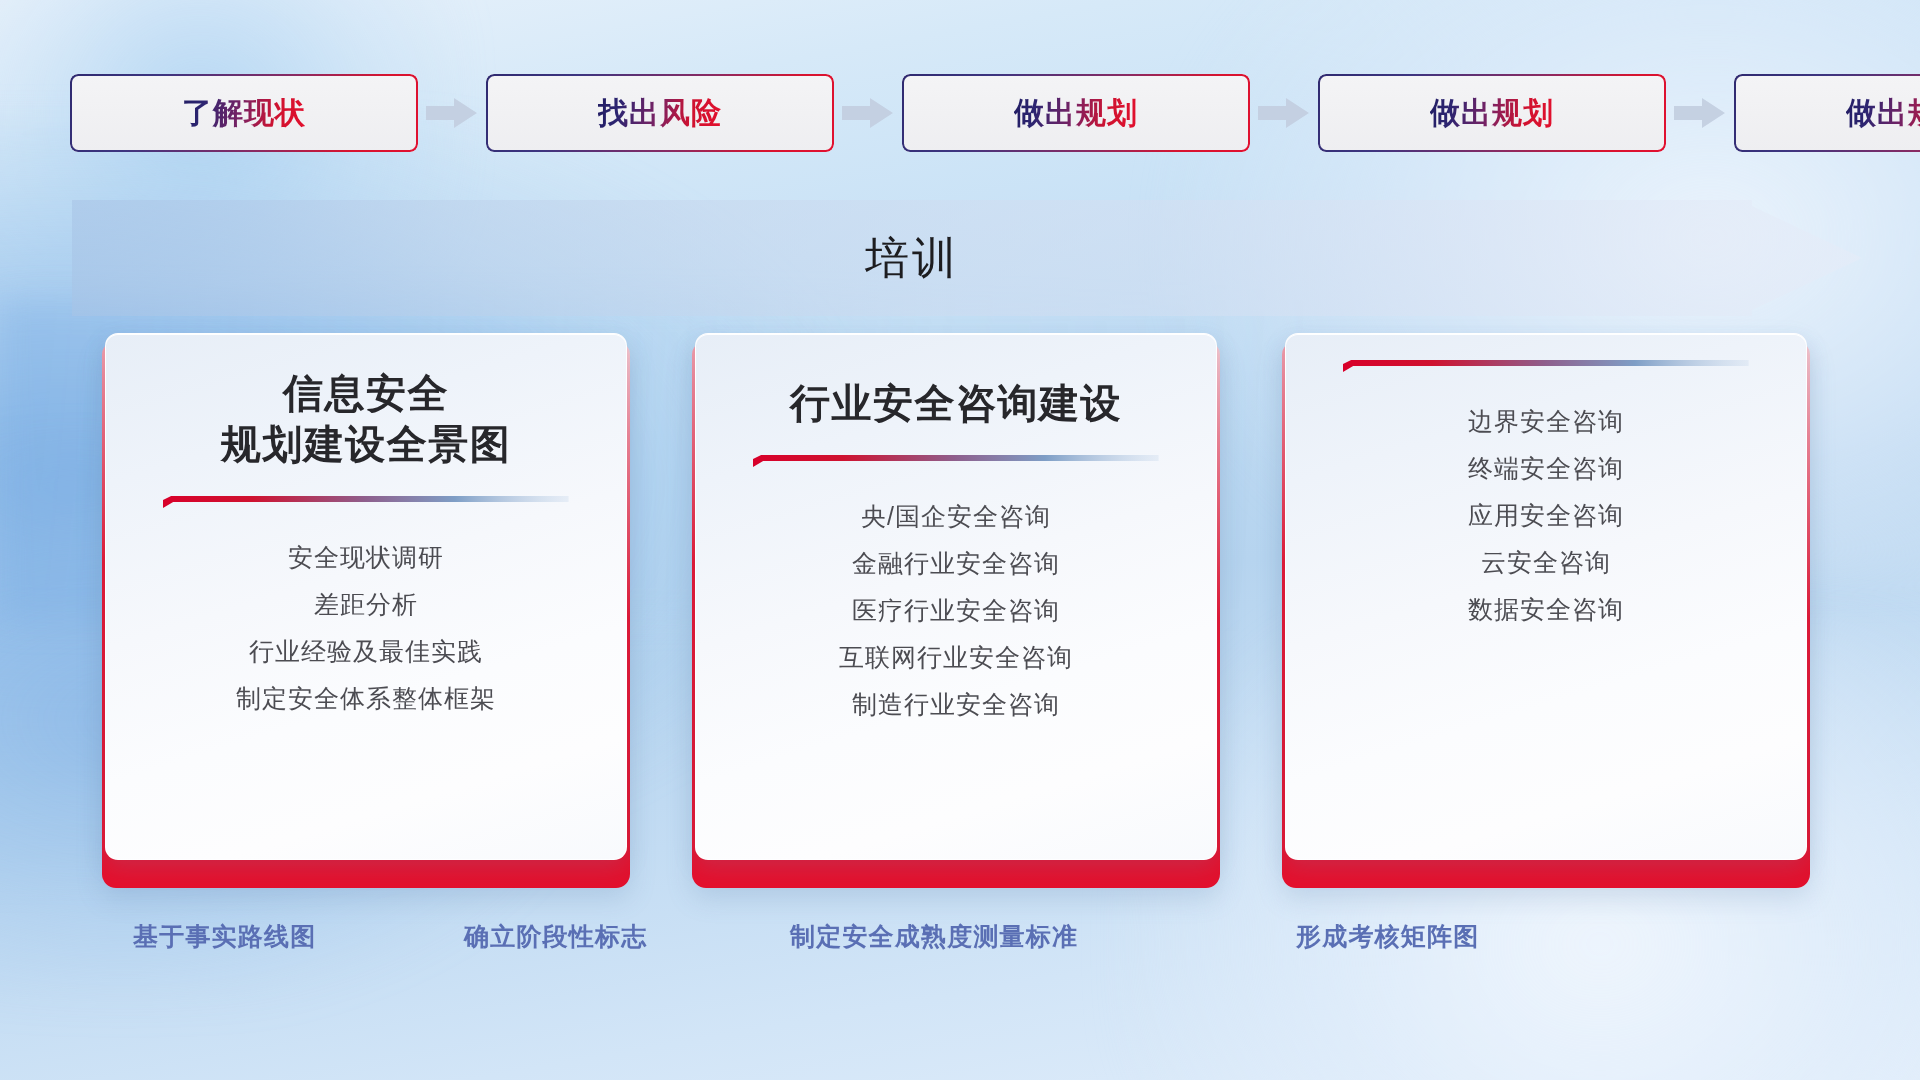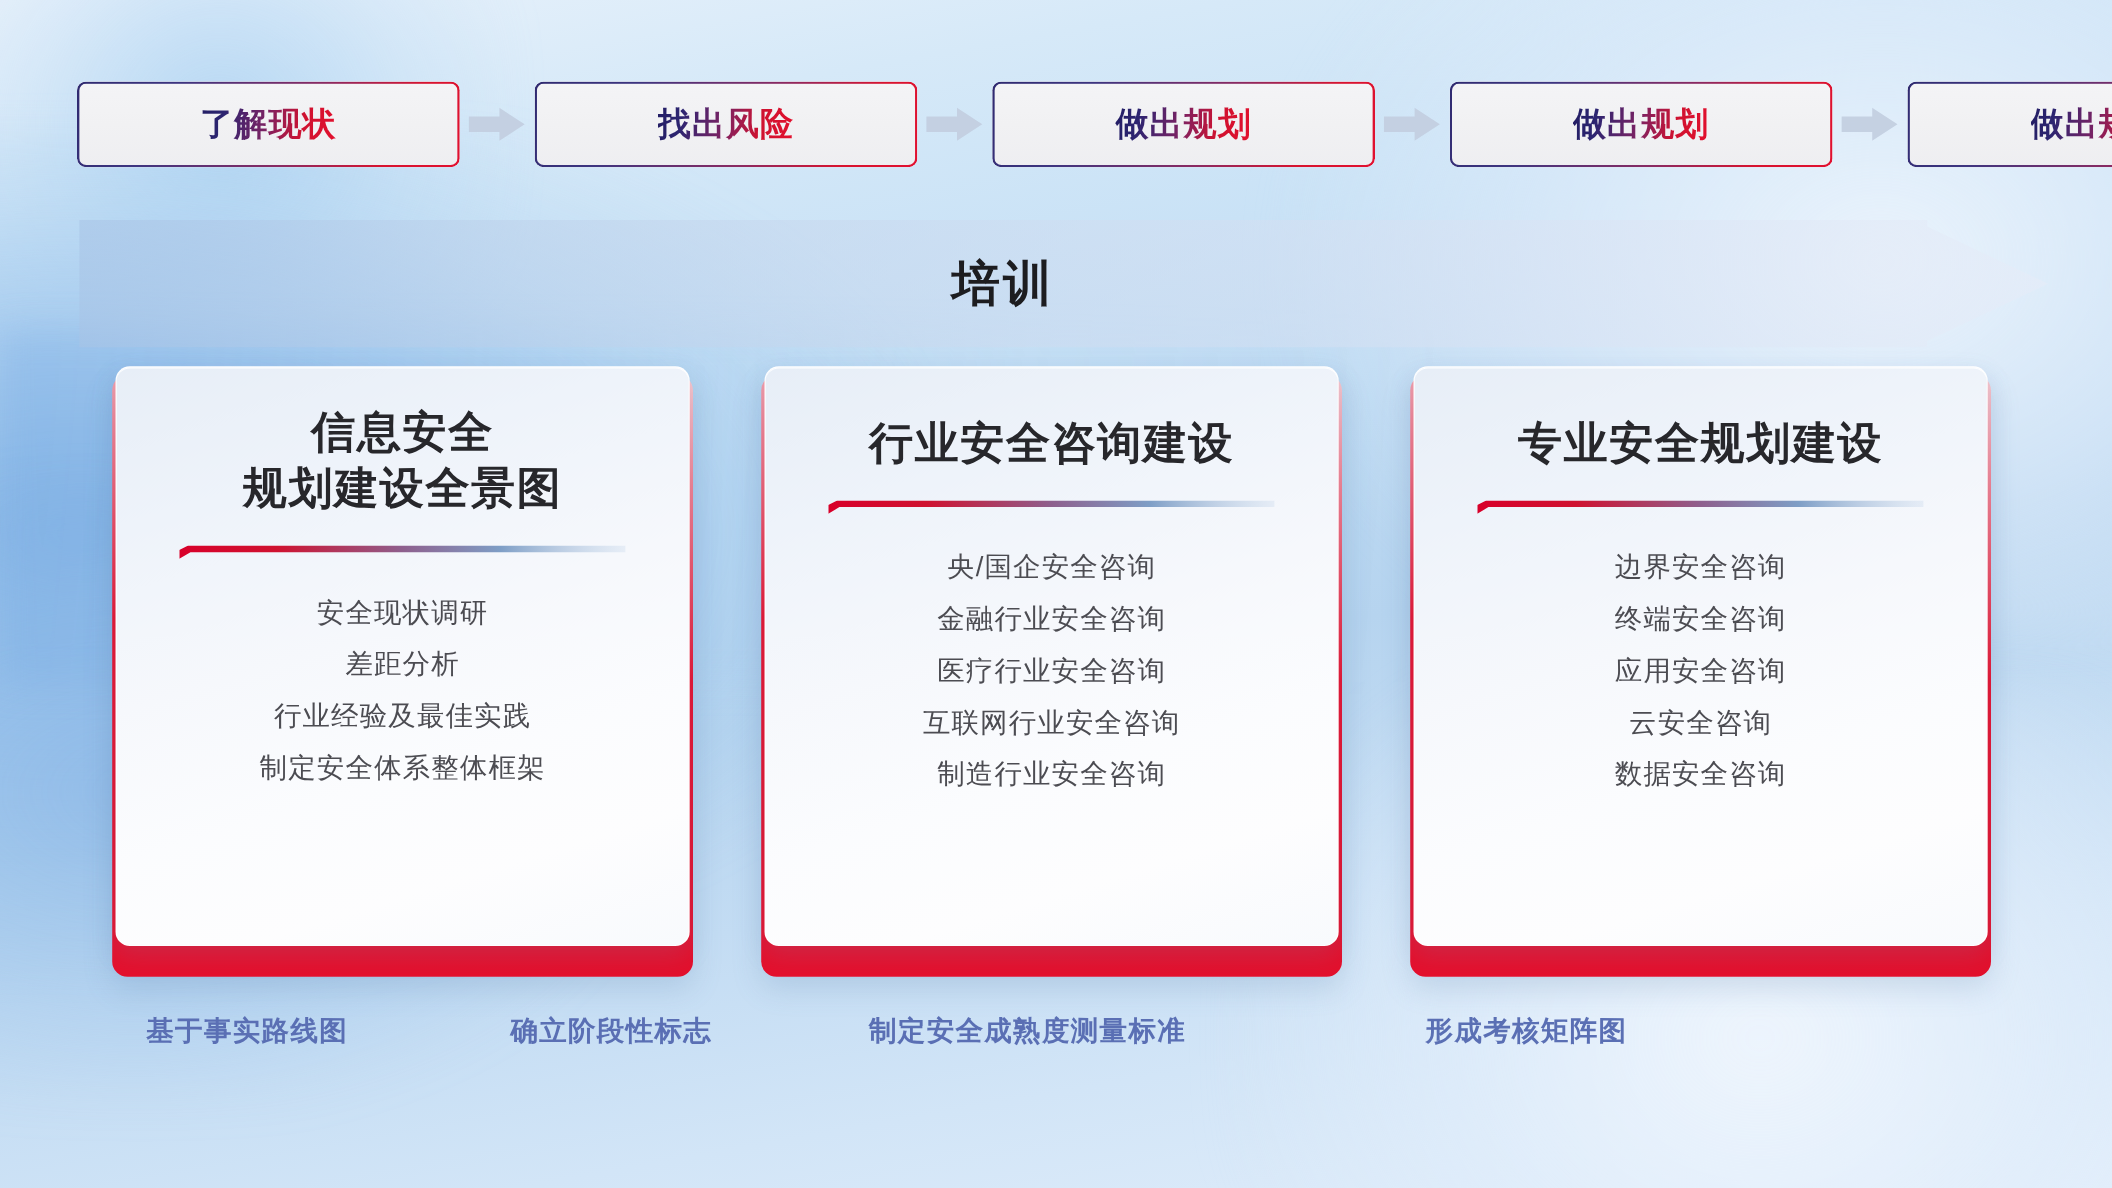--- a/index.html
+++ b/index.html
@@ -113,21 +113,21 @@
 
   
   #banner {
     position:absolute; left:72px; top:200px;
     width:1790px; height:116px; z-index:2;
   }
   #banner svg { display:block; width:100%; height:100%; }
   #banner-label {
     position:absolute; left:0; top:0; width:1680px; height:116px;
     display:flex; align-items:center; justify-content:center;
-    font-size:44px; font-weight:700; color:#1d1d20;
+    font-size:44px; font-weight:400; color:#1d1d20;
     letter-spacing:3px;
   }
 
   
   #cards {
     position:absolute; left:0; top:333px; width:1920px; height:555px;
     display:flex; z-index:3;
     padding-left:102px; padding-right:110px;
     gap:62px;
   }
@@ -312,21 +312,20 @@
         <div class="card-list-item">医疗行业安全咨询</div>
         <div class="card-list-item">互联网行业安全咨询</div>
         <div class="card-list-item">制造行业安全咨询</div>
       </div>
     </div>
   </div>
 
   <div class="card-wrap">
     <div class="card-frame"></div>
     <div class="card-panel">
-      <div class="card-title">专业安全规划建设</div>
       <div class="card-rule">
         <svg viewBox="0 0 400 16" preserveAspectRatio="none" aria-hidden="true">
           <defs>
             <linearGradient id="rule3" x1="0" y1="0" x2="1" y2="0">
               <stop offset="0" stop-color="#d8002a"></stop>
               <stop offset="0.22" stop-color="#cf1230"></stop>
               <stop offset="0.50" stop-color="#8e5f8d"></stop>
               <stop offset="0.72" stop-color="#7e9ec6"></stop>
               <stop offset="1" stop-color="#c9d9ec" stop-opacity="0.35"></stop>
             </linearGradient>

